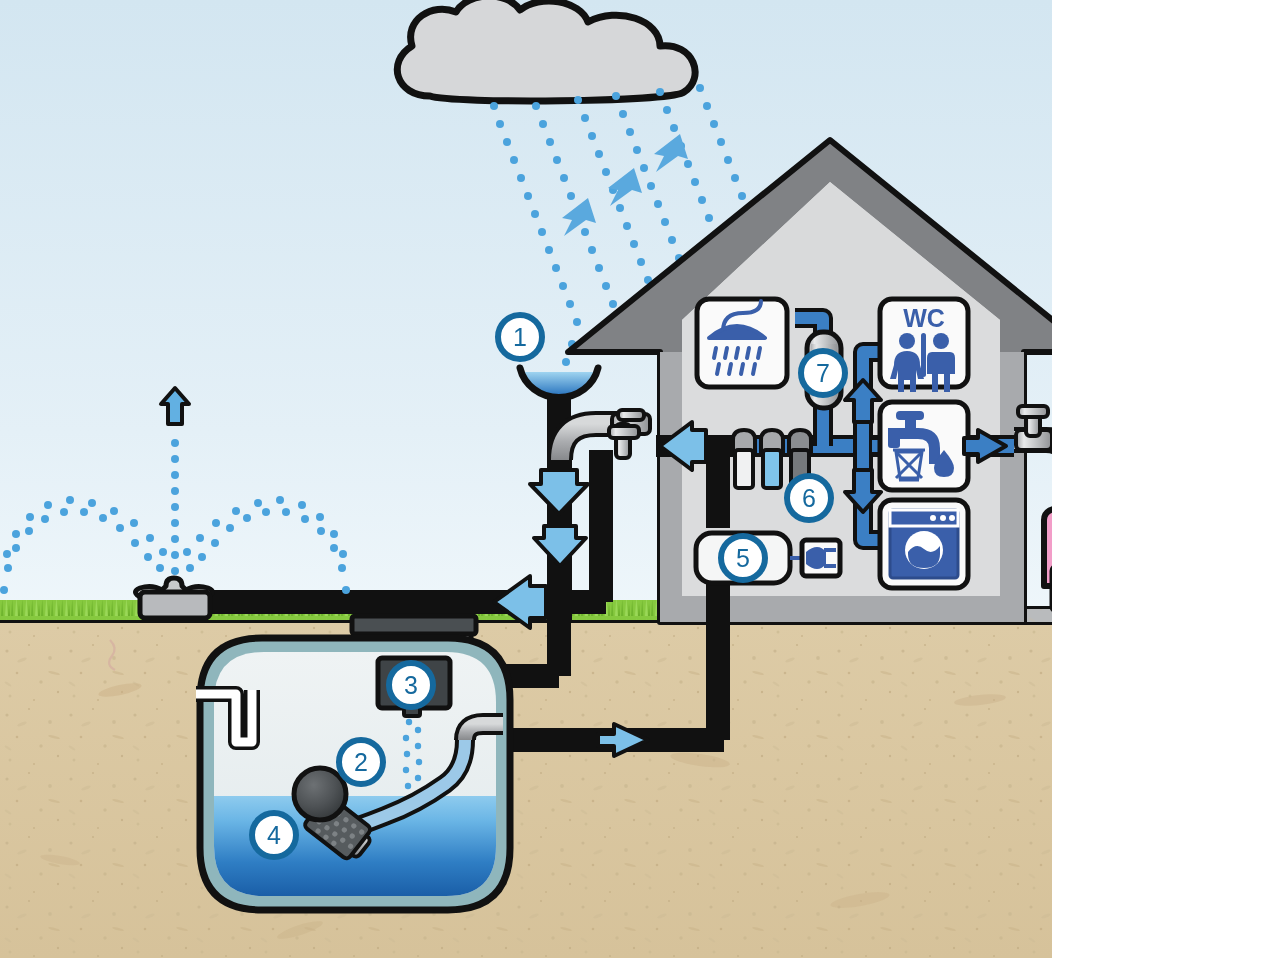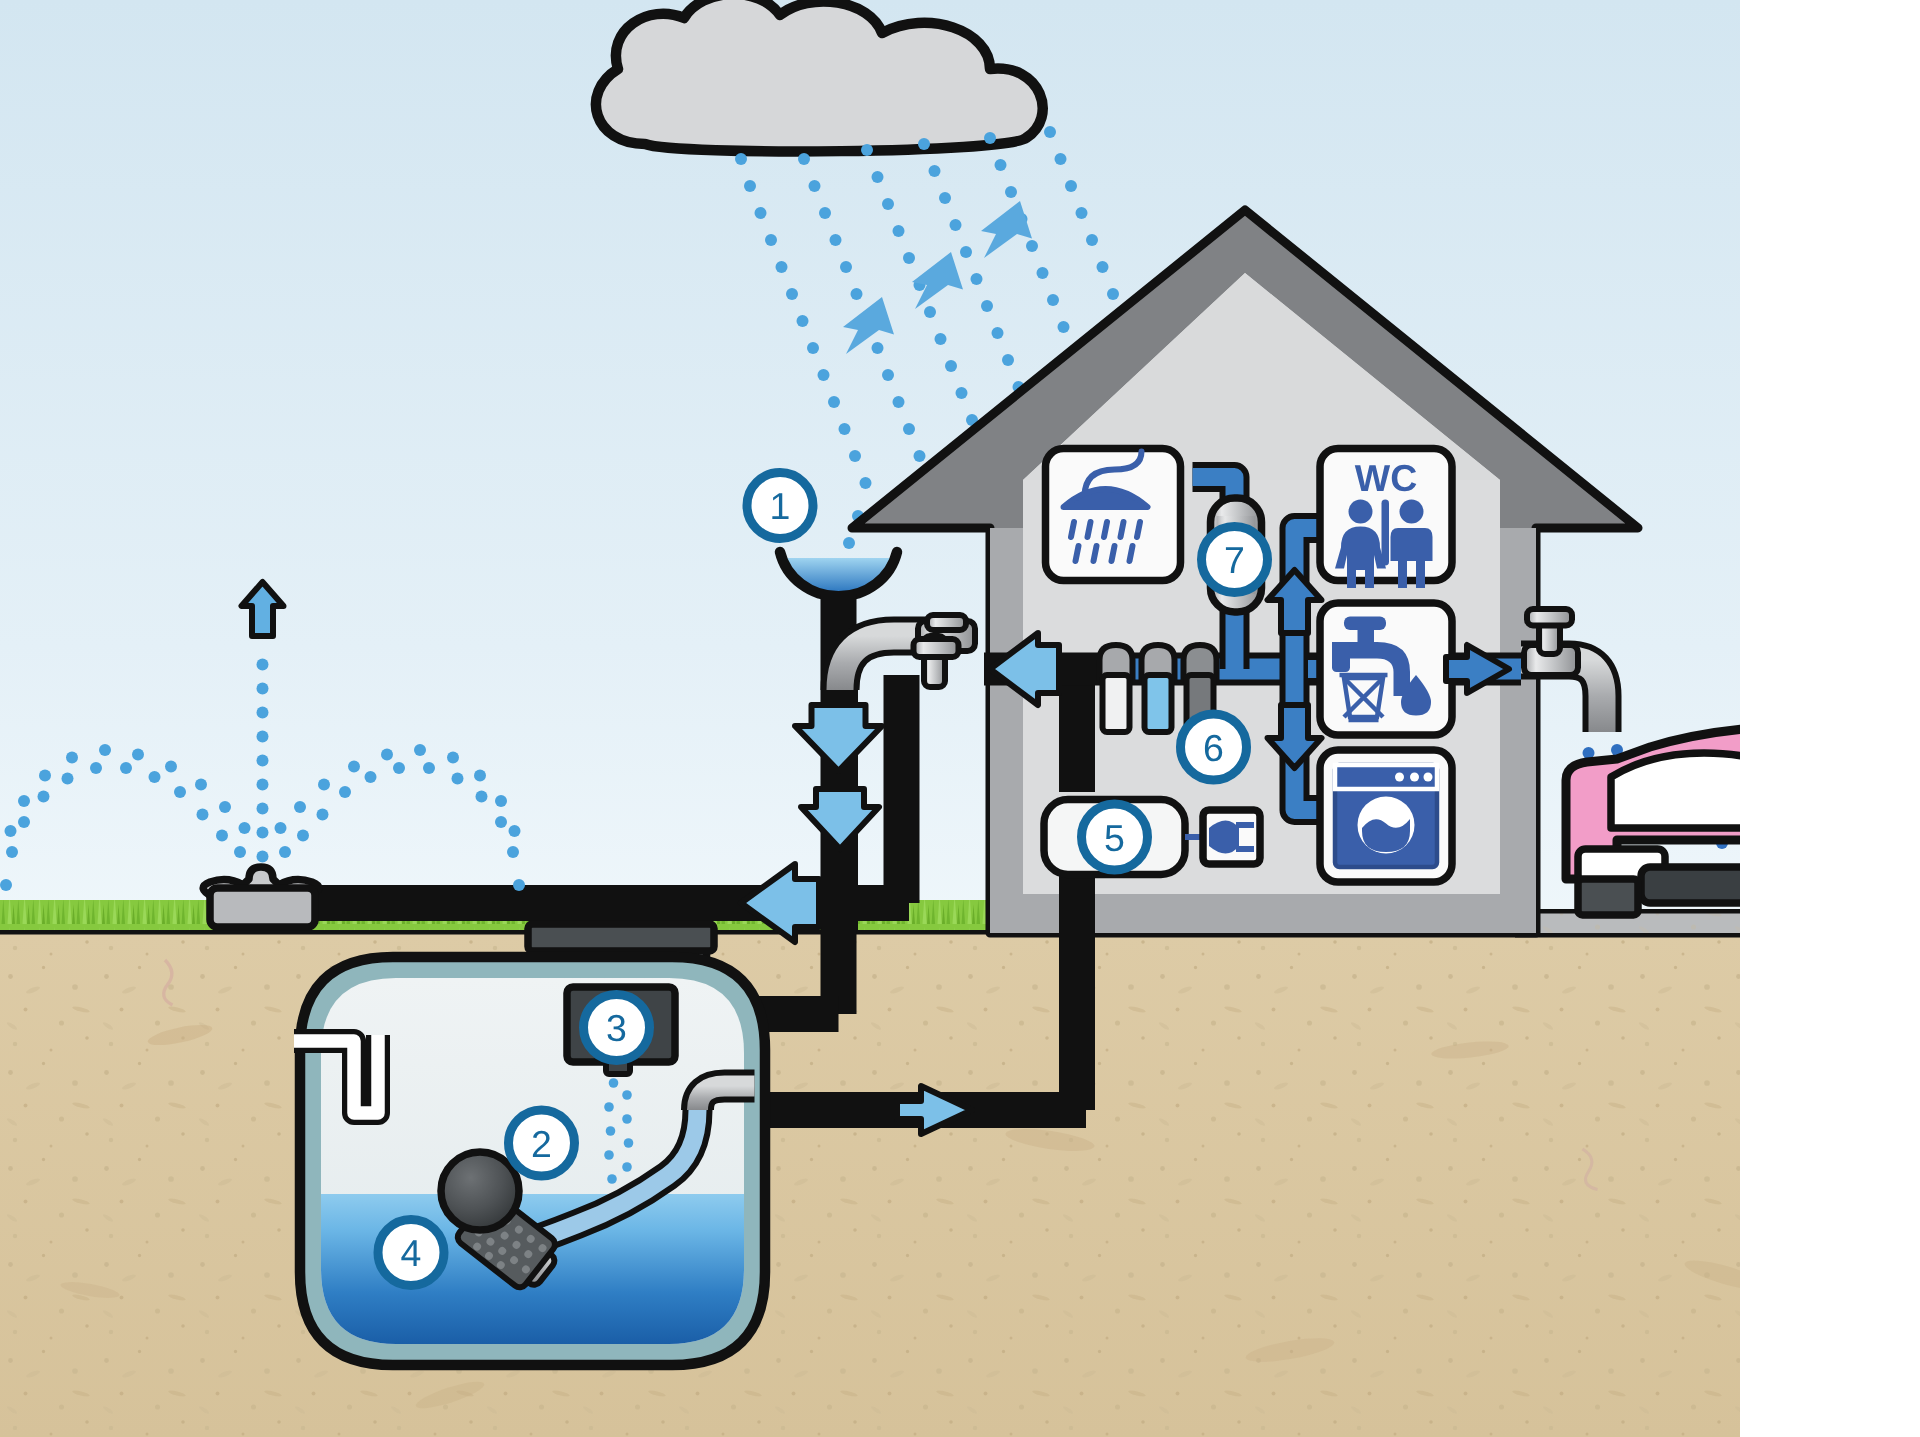--- a/index.html
+++ b/index.html
@@ -1,16 +1,16 @@
 <!DOCTYPE html>
 <html><head>
 <meta charset="utf-8">
 <style>
   html,body{margin:0;padding:0;background:#fff;}
-  #stage{position:relative;width:1160px;height:958px;overflow:hidden;
+  #stage{position:relative;width:1052px;height:958px;overflow:hidden;
          font-family:"Liberation Sans", sans-serif;}
   #stage svg{display:block;}
 </style>
 </head>
 <body>
 
 <div id="stage">
 <svg width="1280" height="958" viewBox="0 0 1280 958" xmlns="http://www.w3.org/2000/svg">
   <defs>
     <linearGradient id="skyGrad" x1="0" y1="0" x2="0" y2="1">

